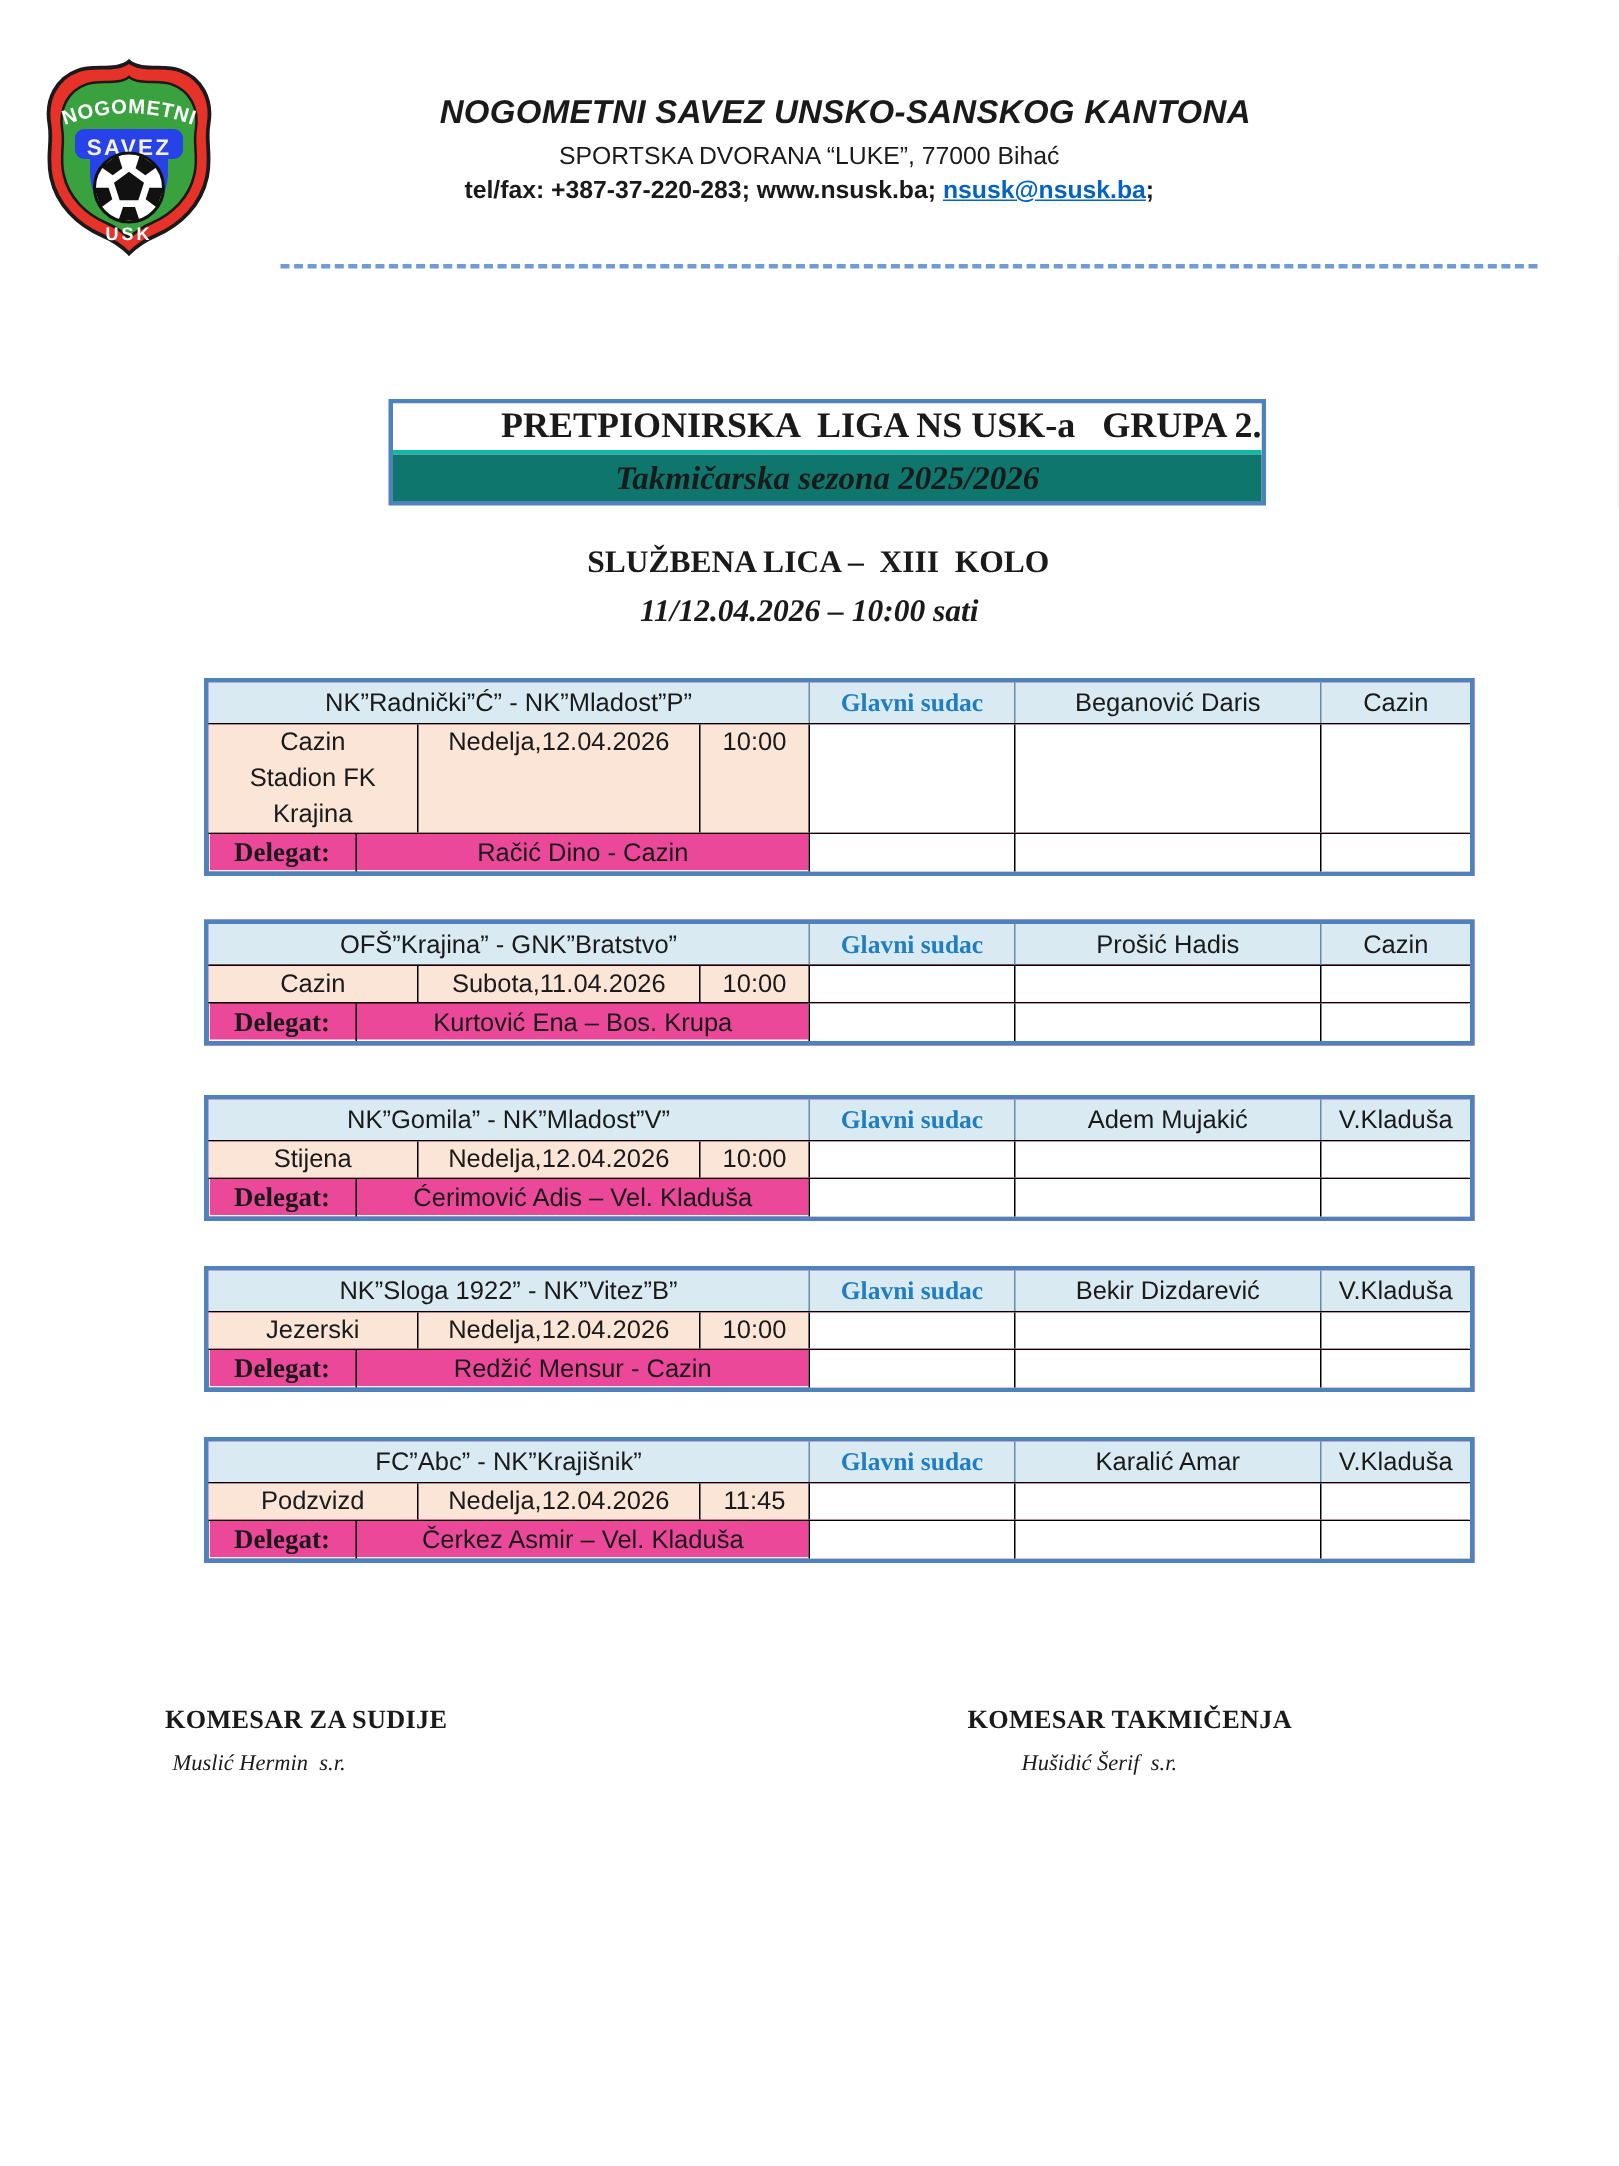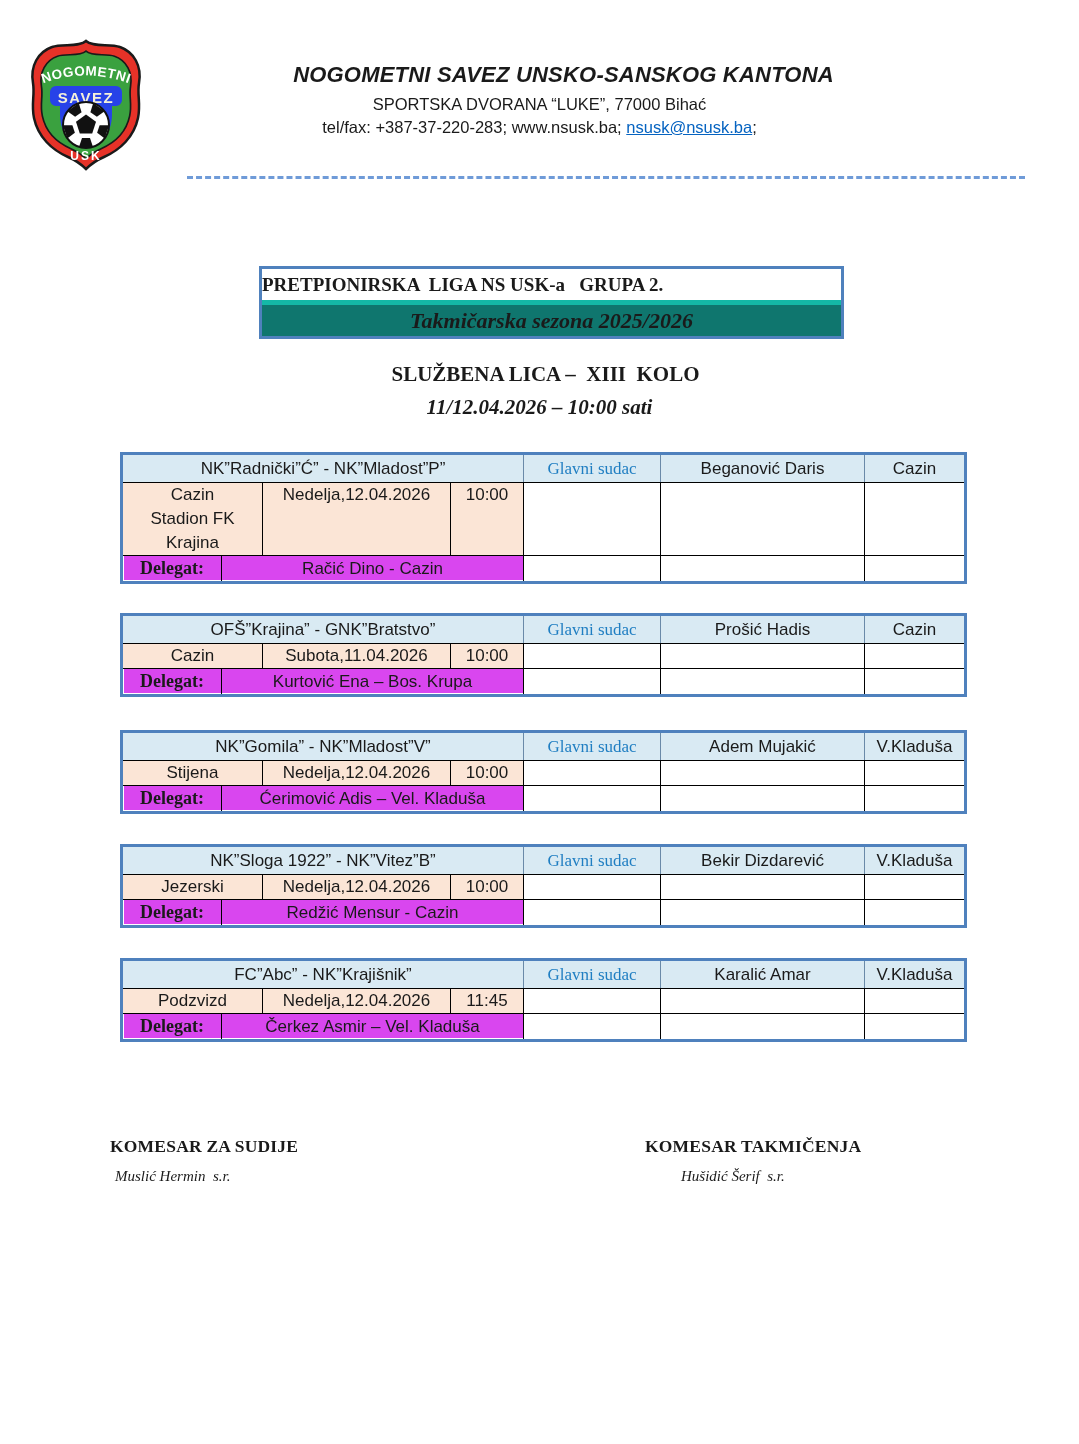--- a/index.html
+++ b/index.html
@@ -7,59 +7,59 @@
     position:relative; width:1079px; height:1444px; margin:0 auto;
     background:#ffffff; overflow:hidden;
     font-family:"Liberation Sans", sans-serif; color:#1a1a1a;
   }
 
   
   .crest { position:absolute; left:20px; top:36px; width:132px; height:136px; }
   .lh-text { position:absolute; left:0; top:62px; width:1079px; text-align:center; }
   .org-name { font-weight:bold; font-style:italic; font-size:22px; letter-spacing:0.2px;padding-left:48px; }
   .org-address { font-size:16.5px; margin-top:7px; }
-  .org-contact { font-size:16.5px; margin-top:4px; }
+  .org-contact { font-size:16.5px; margin-top:4px;font-weight:bold; }
   .email { color:#0563c1; text-decoration:underline; cursor:pointer; }
 
   .dashed-sep { position:absolute; left:187px; top:176px; width:838px; height:0;
     border-top:3px dashed #6f9bd8; }
 
   
   .title-box { position:absolute; left:259px; top:266px; width:579px;
     border:3px solid #4f81bd; box-shadow:inset 0 0 0 1px #ffffff; }
   .tb-row1 { height:31px; line-height:31px; background:#ffffff;
-    border-bottom:5px solid #14b8a6; text-align:left;
-    font-family:"Liberation Serif", serif; font-weight:bold; font-size:19px;
+    border-bottom:3px solid #14b8a6; text-align:right;
+    font-family:"Liberation Serif", serif; font-weight:bold; font-size:24px;
     white-space:pre-wrap; }
   .tb-row2 { height:31px; line-height:31px; background:#0f766e; text-align:center;
     font-family:"Liberation Serif", serif; font-weight:bold; font-style:italic;
     font-size:22px; white-space:pre-wrap; }
 
   
   .doc-heading { position:absolute; left:0; top:362px; width:1079px; text-align:center;
     font-family:"Liberation Serif", serif; }
   .doc-heading .h1 { font-weight:bold; font-size:21px; white-space:pre-wrap;padding-left:12px; }
   .doc-heading .h2 { font-weight:bold; font-style:italic; font-size:21px; margin-top:8px;
     white-space:pre-wrap; }
 
   
-  .match-table { position:absolute; left:120px; width:841px;
-    border:3px solid #4f81bd; box-shadow:inset 0 0 0 1px #ffffff; background:#d946ef; }
+  .match-table { position:absolute; left:136px; width:841px;
+    border:3px solid #4f81bd; box-shadow:inset 0 0 0 1px #ffffff; background:#ec4899; }
   .t-row { display:flex; }
   .t-row + .t-row { border-top:1px solid #000; }
   .cell { box-sizing:border-box; font-size:17px; text-align:center; overflow:hidden; }
   .cell + .cell { border-left:1px solid #000; }
   .hdr .cell + .cell { border-left:1px solid #6a8aa8; }
   .hdr { background:#d9eaf3; }
   .hdr .cell { height:27px; line-height:27px; }
   .cA { width:400px; }
   .cB { width:137px; }
   .cC { width:204px; }
   .cD { width:100px; flex:1; }
-  .glavni { font-family:"Liberation Serif", serif; font-weight:normal; color:#1f7ec2; }
+  .glavni { font-family:"Liberation Serif", serif; font-weight:bold; color:#1f7ec2; }
   .body-row .cell { height:24px; line-height:24px; }
   .tall .body-row .cell { height:72px; }
   .peach { background:#fbe5d6; }
   .cell.v { width:139px; white-space:pre-line; line-height:24px; }
   .cell.d { width:188px; }
   .cell.t { width:73px; }
   .cell.empty { background:#ffffff; }
   .deleg-row .cell { height:25px; line-height:25px; }
   .cell.dl { width:98px; font-family:"Liberation Serif", serif; font-weight:bold;
     font-size:18px; }

